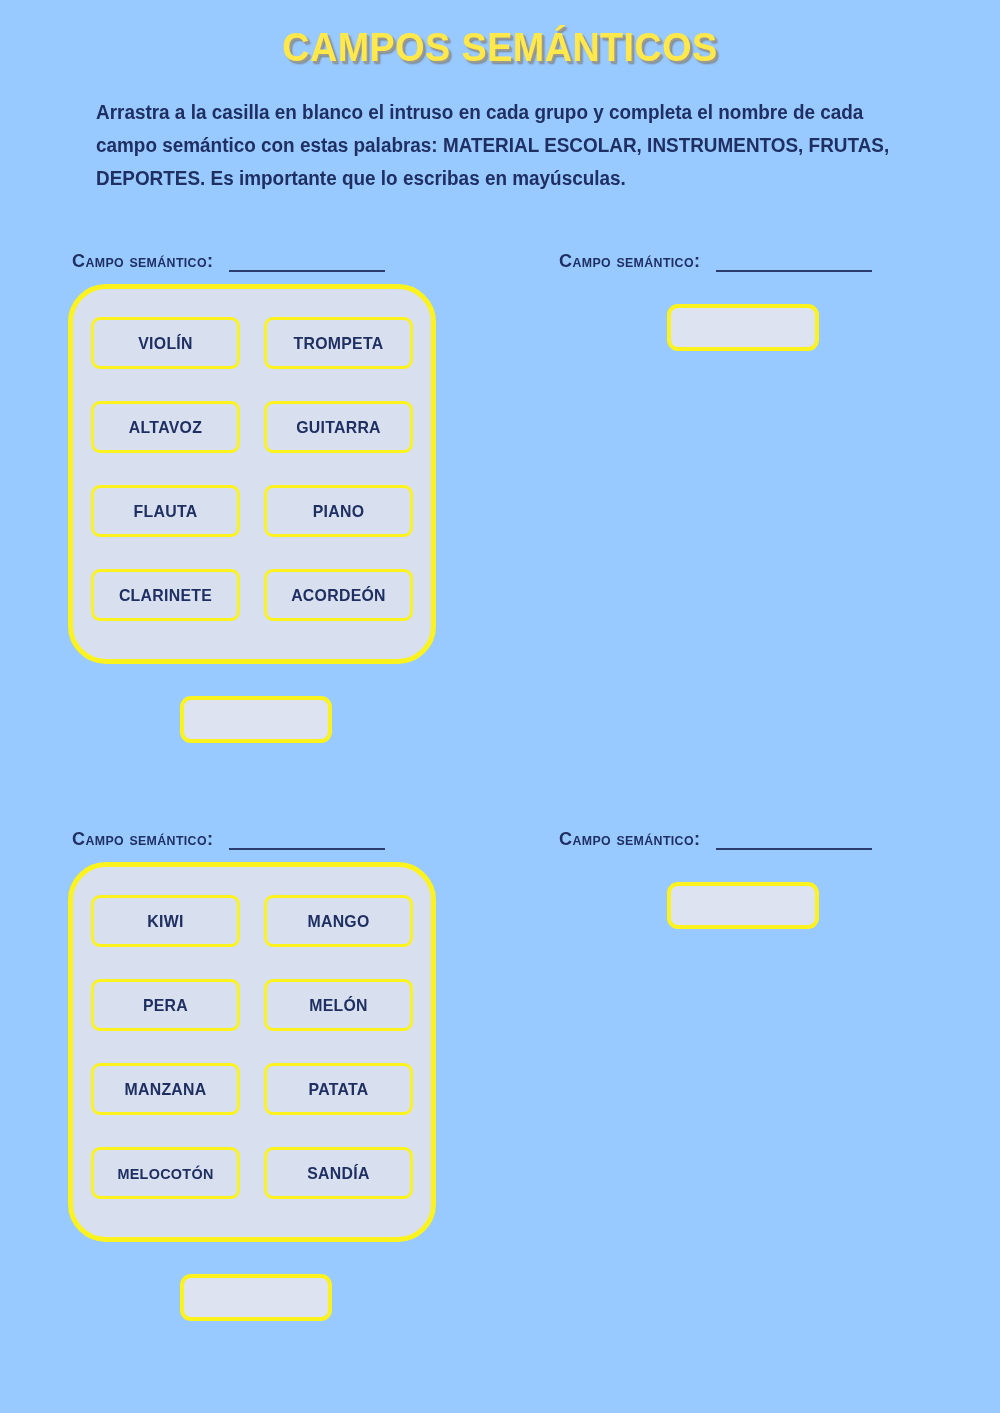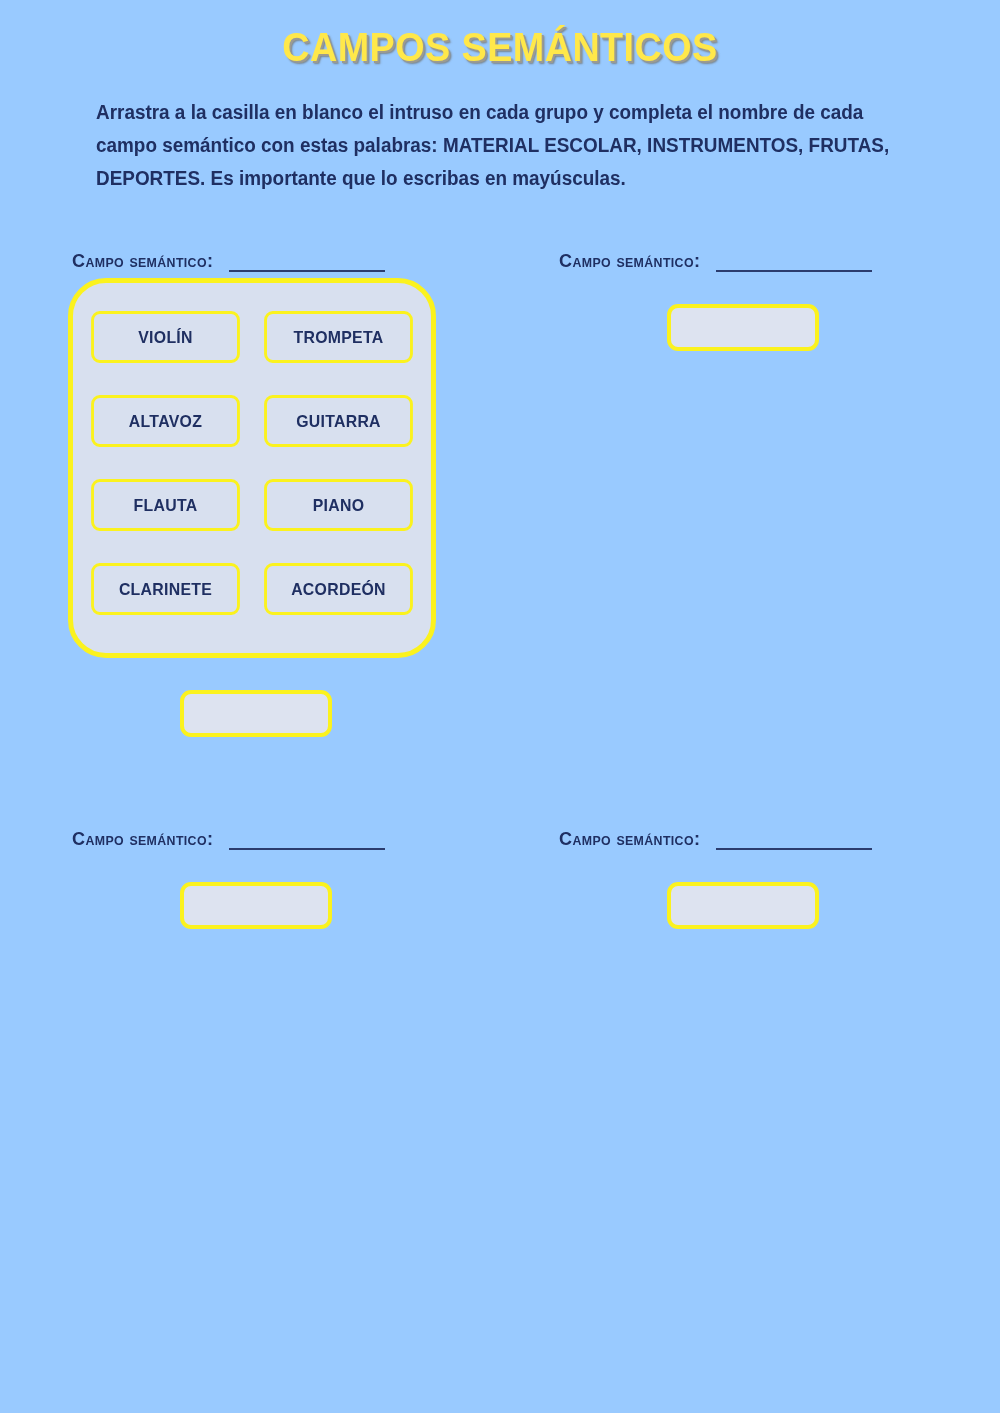--- a/index.html
+++ b/index.html
@@ -86,21 +86,21 @@
 
   .group-box {
     position: relative;
     width: 368px;
     height: 380px;
     background: #d8e0ef;
     border: 5px solid #fbf21e;
     border-radius: 38px;
     box-sizing: border-box;
     padding: 28px 16px 0 16px;
-    margin-top: 6px;
+    margin-top: 12px;
   }
 
   .word-grid {
     display: grid;
     grid-template-columns: 155px 155px;
     column-gap: 18px;
     row-gap: 32px;
     justify-content: center;
   }
 
@@ -167,20 +167,32 @@
     <span class="blank"></span>
   </div>
   <div class="drop-box"></div>
 </div>
 
 <div class="group g3">
   <div class="field-label">
     <span class="lbl">Campo semántico:</span>
     <span class="blank"></span>
   </div>
+  <div class="group-box">
+    <div class="word-grid">
+      <div class="word-card">KIWI</div>
+      <div class="word-card">MANGO</div>
+      <div class="word-card">PERA</div>
+      <div class="word-card">MELÓN</div>
+      <div class="word-card">MANZANA</div>
+      <div class="word-card">PATATA</div>
+      <div class="word-card long">MELOCOTÓN</div>
+      <div class="word-card">SANDÍA</div>
+    </div>
+  </div>
   <div class="drop-box"></div>
 </div>
 
 <div class="group g4">
   <div class="field-label">
     <span class="lbl">Campo semántico:</span>
     <span class="blank"></span>
   </div>
   <div class="drop-box"></div>
 </div>

